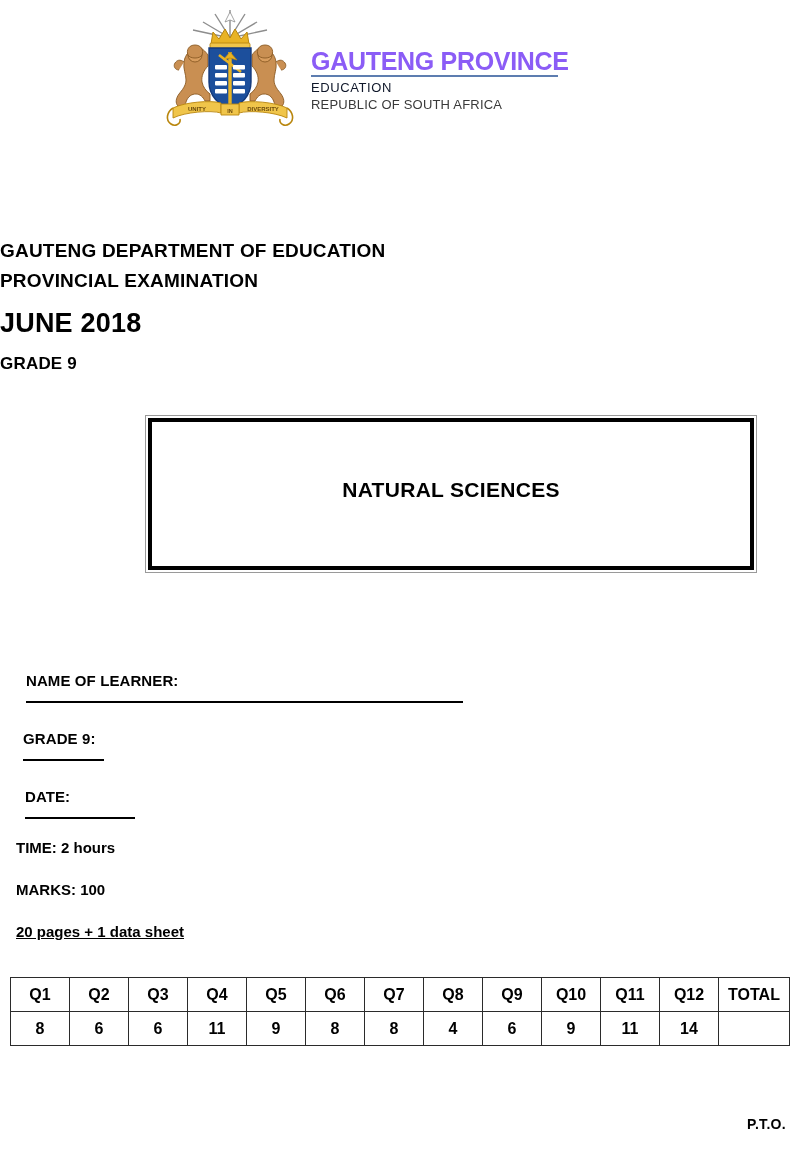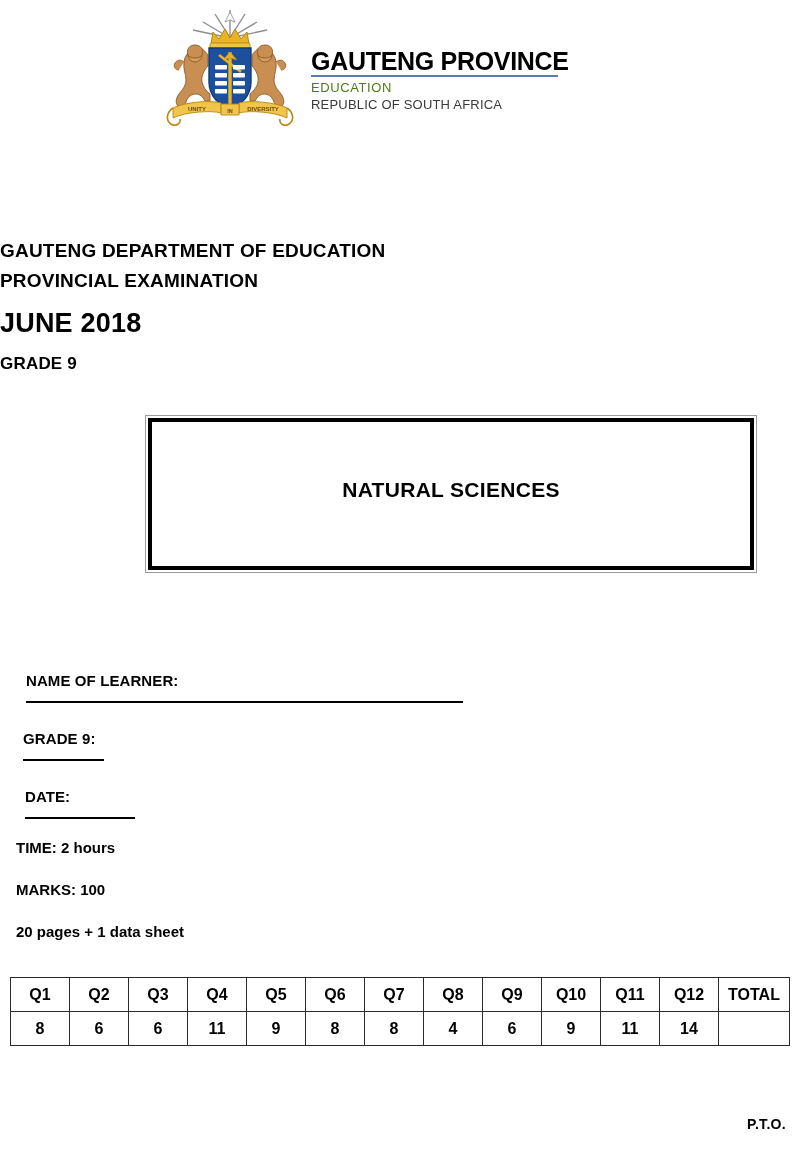--- a/index.html
+++ b/index.html
@@ -39,34 +39,34 @@
     height: 126px;
     flex: 0 0 150px;
   }
   .logo-text {
     margin-left: 6px;
     padding-top: 40px;
   }
   .logo-title {
     font-size: 25px;
     font-weight: bold;
-    color: #000000;
+    color: #8b5cf6;
     letter-spacing: -0.3px;
     line-height: 1.05;
     white-space: nowrap;
   }
   .logo-rule {
     width: 247px;
     height: 2px;
     background: #5d7db0;
     margin-top: 1px;
   }
   .logo-sub1 {
     font-size: 13px;
-    color: #4d7c0f;
+    color: #0f172a;
     letter-spacing: 0.6px;
     line-height: 1.25;
     margin-top: 3px;
   }
   .logo-sub2 {
     font-size: 13px;
     color: #3a3a3a;
     letter-spacing: 0.2px;
     line-height: 1.25;
   }
@@ -162,21 +162,21 @@
   
   .info-block {
     position: absolute;
     left: 16px;
     top: 838px;
     width: 500px;
     font-size: 15px;
     font-weight: bold;
   }
   .info-row { line-height: 20px; margin-bottom: 22px; }
-  .info-row:last-child { margin-bottom: 0; }
+  .info-row:last-child { margin-bottom: 0; text-decoration: underline; }
 
   
   .marks-table {
     position: absolute;
     left: 10px;
     top: 977px;
     width: 780px;
     border-collapse: collapse;
     table-layout: fixed;
     padding-left: 8px;

